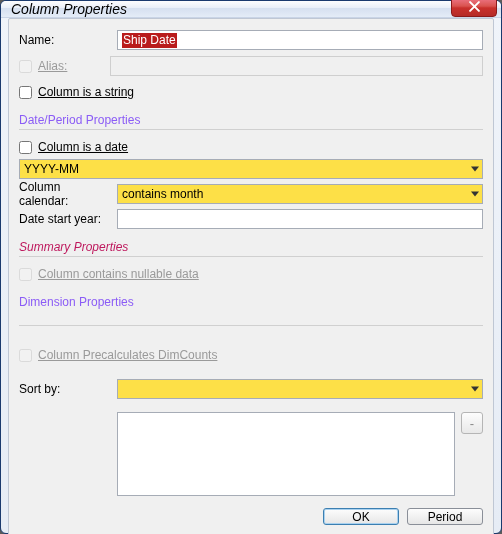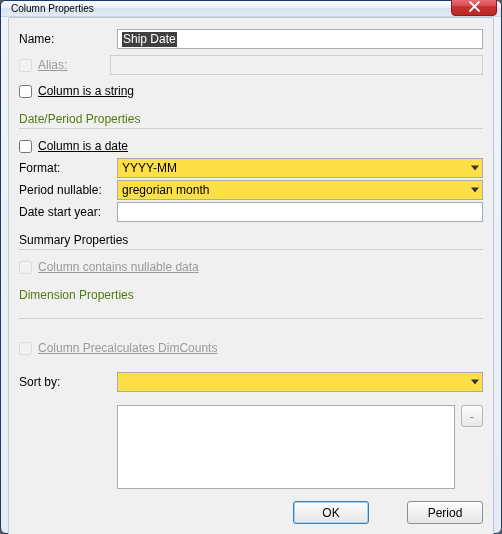--- a/index.html
+++ b/index.html
@@ -27,21 +27,22 @@
     background: linear-gradient(#fdfdfe,#e8eef8 45%,#d6e0f0 46%,#e4ecf7);
     border-radius: 5px 5px 0 0;
     display: flex;
     align-items: center;
     padding: 0 4px 0 10px;
     border-bottom: 1px solid #c9d4e6;
   }
   .titlebar .title {
     flex: 1;
     color: #000;
-    font-size: 10px;
+    font-size: 14px;
+    font-style: italic;
   }
   .close-btn {
     width: 46px;
     height: 20px;
     background: linear-gradient(#e78 0%, #d9534f 45%, #c9302c 55%, #b52b27 100%);
     border: 1px solid #8b1a1a;
     border-radius: 0 0 4px 4px;
     margin-top: -5px;
     display: flex;
     align-items: center;
@@ -79,41 +80,41 @@
     border: 1px solid #a6acb6;
     background: #fff;
     padding: 1px 4px;
     position: relative;
     display: flex;
     align-items: center;
     line-height: 16px;
   }
   .field.disabled-field { background:#f0f0f0; border-color:#cfcfcf; color:#9a9a9a; }
   .selected-text {
-    background:#404040;
+    background:#b91c1c;
     color:#fff;
     padding: 0 1px;
     display:inline-block;
     line-height:15px;
   }
   .chk {
     display:inline-flex; align-items:center; gap:6px;text-decoration:underline;
   }
   .chk input[type=checkbox]{
     width:13px; height:13px; margin:0;
   }
   .chk.disabled input[type=checkbox]{ opacity:.6; }
   .section {
     margin-top:6px;
   }
   .section-title {
-    color:#4d7c0f;
+    color:#8b5cf6;
     margin-bottom:2px;
   }
-  .section-title.disabled { color:#000000; }
+  .section-title.disabled { color:#be185d;font-style:italic; }
   .hr {
     height:1px;
     background:#d0d0d0;
     margin: 2px 0 6px 0;
   }
   .combo {
     flex:1;
     height:20px;
     border:1px solid #a6acb6;
     background:#fde047;
@@ -148,27 +149,26 @@
   }
   .footer {
     margin-top:auto;
     display:flex;
     justify-content:flex-end;
     gap:8px;
     padding-top:8px;
   }
   .btn {
     min-width:76px;
-    height:23px;
+    height:17px;
     border:1px solid #8a8f98;
     border-radius:3px;
     background:linear-gradient(#fdfdfd,#e6e6e6);
     display:flex;align-items:center;justify-content:center;
     padding: 0 12px;
-    margin-left: 30px;
   }
   .btn.default {
     border:1px solid #3c7fb1;
     box-shadow: 0 0 0 1px #a9d1ef inset;
   }
   .skip-row .lbl { width:92px; line-height:13px; }
 </style>
 </head>
 <body>
 
@@ -211,31 +211,30 @@
       <div class="hr"></div>
 
       <div class="row">
         <label class="chk">
           <input type="checkbox" style="">
           <span>Column is a date</span>
         </label>
       </div>
 
       <div class="row">
-        <span class="lbl">Format:</span>
         <div class="combo">
           <span>YYYY-MM</span>
           <span class="arrow"></span>
         </div>
       </div>
 
       <div class="row">
-        <span class="lbl">Period nullable:</span>
+        <span class="lbl">Column calendar:</span>
         <div class="combo">
-          <span>gregorian month</span>
+          <span>contains month</span>
           <span class="arrow"></span>
         </div>
       </div>
 
       <div class="row">
         <span class="lbl">Date start year:</span>
         <div class="field"></div>
       </div>
     </div>
 

